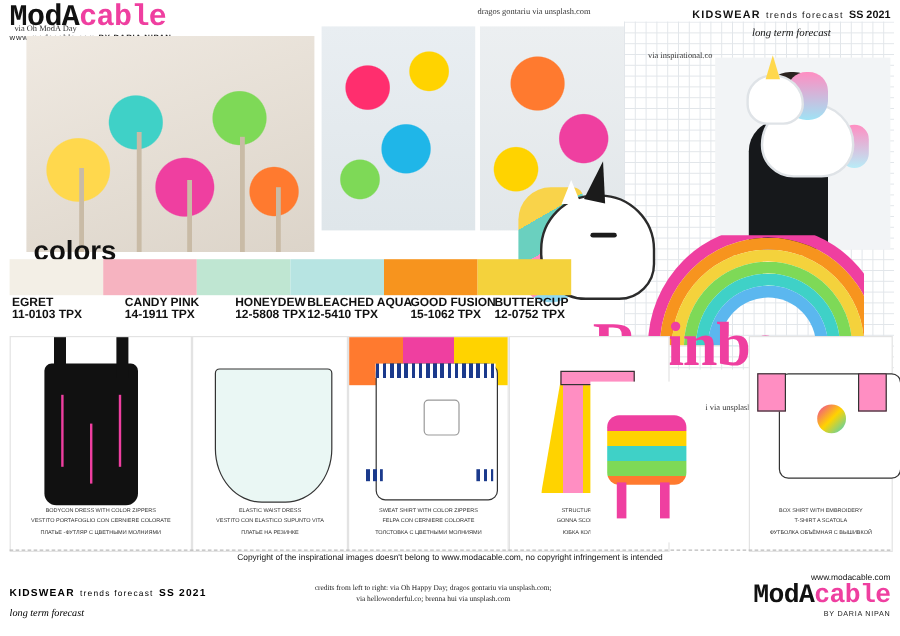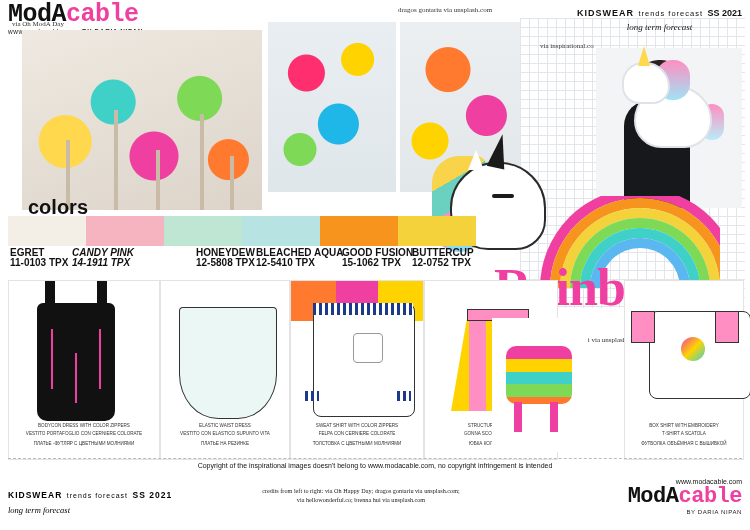--- a/index.html
+++ b/index.html
@@ -82,21 +82,21 @@
   .bu-horn{position:absolute;left:58px;top:-6px;width:0;height:0;border-left:9px solid transparent;border-right:9px solid transparent;border-bottom:34px solid #1b1b1b;transform:rotate(12deg);}
   .bu-ear{position:absolute;left:36px;top:10px;width:0;height:0;border-left:8px solid transparent;border-right:8px solid transparent;border-bottom:20px solid #fff;}
   .bu-mane{position:absolute;left:0px;top:16px;width:54px;height:96px;background:linear-gradient(150deg,#f9d34a 0 28%, #6ad0bf 28% 52%, #ff8ec2 52% 78%, #8ed8f0 78% 100%);border-radius:30px 10px 30px 30px;}
   .bu-eye{position:absolute;left:60px;top:54px;width:22px;height:4px;background:#1b1b1b;border-radius:3px;}
 
   
   .rainbow-art{position:absolute;left:540px;top:196px;width:180px;height:92px;overflow:hidden;}
   .rb{position:absolute;left:0;bottom:0;border-radius:100px 100px 0 0;border-style:solid;border-bottom:none;}
 
   
-  .colors-title{position:absolute;left:28px;top:196px;font-size:20px;font-weight:bold;color:#111;}
+  .colors-title{position:absolute;left:28px;top:196px;font-size:23px;font-weight:bold;color:#111;}
   .swatch-row{position:absolute;left:8px;top:216px;width:470px;height:30px;display:flex;}
   .swatch{height:30px;}
   .sw-labels{position:absolute;left:8px;top:248px;width:470px;height:26px;}
   .sw-l{position:absolute;font-size:10px;font-weight:bold;color:#111;line-height:10px;}
 
   
   .panel{position:absolute;top:280px;height:178px;background:#fff;border:1px solid #e3e3e3;}
   .pnl-cap{position:absolute;font-size:4.6px;color:#333;text-align:center;line-height:6px;width:100%;}
 
   
@@ -216,21 +216,21 @@
     <div class="swatch" style="width:78px;background:#f3efe6;"></div>
     <div class="swatch" style="width:78px;background:#f6b3c0;"></div>
     <div class="swatch" style="width:78px;background:#bfe6d2;"></div>
     <div class="swatch" style="width:78px;background:#b7e4e2;"></div>
     <div class="swatch" style="width:78px;background:#f7941e;"></div>
     <div class="swatch" style="width:78px;background:#f4d23c;"></div>
   </div>
 
   <div class="sw-labels">
     <div class="sw-l" style="left:2px;"><span>EGRET</span><br><span>11-0103 TPX</span></div>
-    <div class="sw-l" style="left:64px;font-style:italic;"><span>CANDY PINK</span><br><span>14-1911 TPX</span></div>
+    <div class="sw-l" style="left:96px;"><span>CANDY PINK</span><br><span>14-1911 TPX</span></div>
     <div class="sw-l" style="left:188px;"><span>HONEYDEW</span><br><span>12-5808 TPX</span></div>
     <div class="sw-l" style="left:248px;"><span>BLEACHED AQUA</span><br><span>12-5410 TPX</span></div>
     <div class="sw-l" style="left:334px;"><span>GOOD FUSION</span><br><span>15-1062 TPX</span></div>
     <div class="sw-l" style="left:404px;"><span>BUTTERCUP</span><br><span>12-0752 TPX</span></div>
   </div>
 
   <div class="rainbow-word">Rainbow</div>
 
   <div class="cap" style="left:560px;top:336px;">brenna hui via unsplash.com</div>
 

